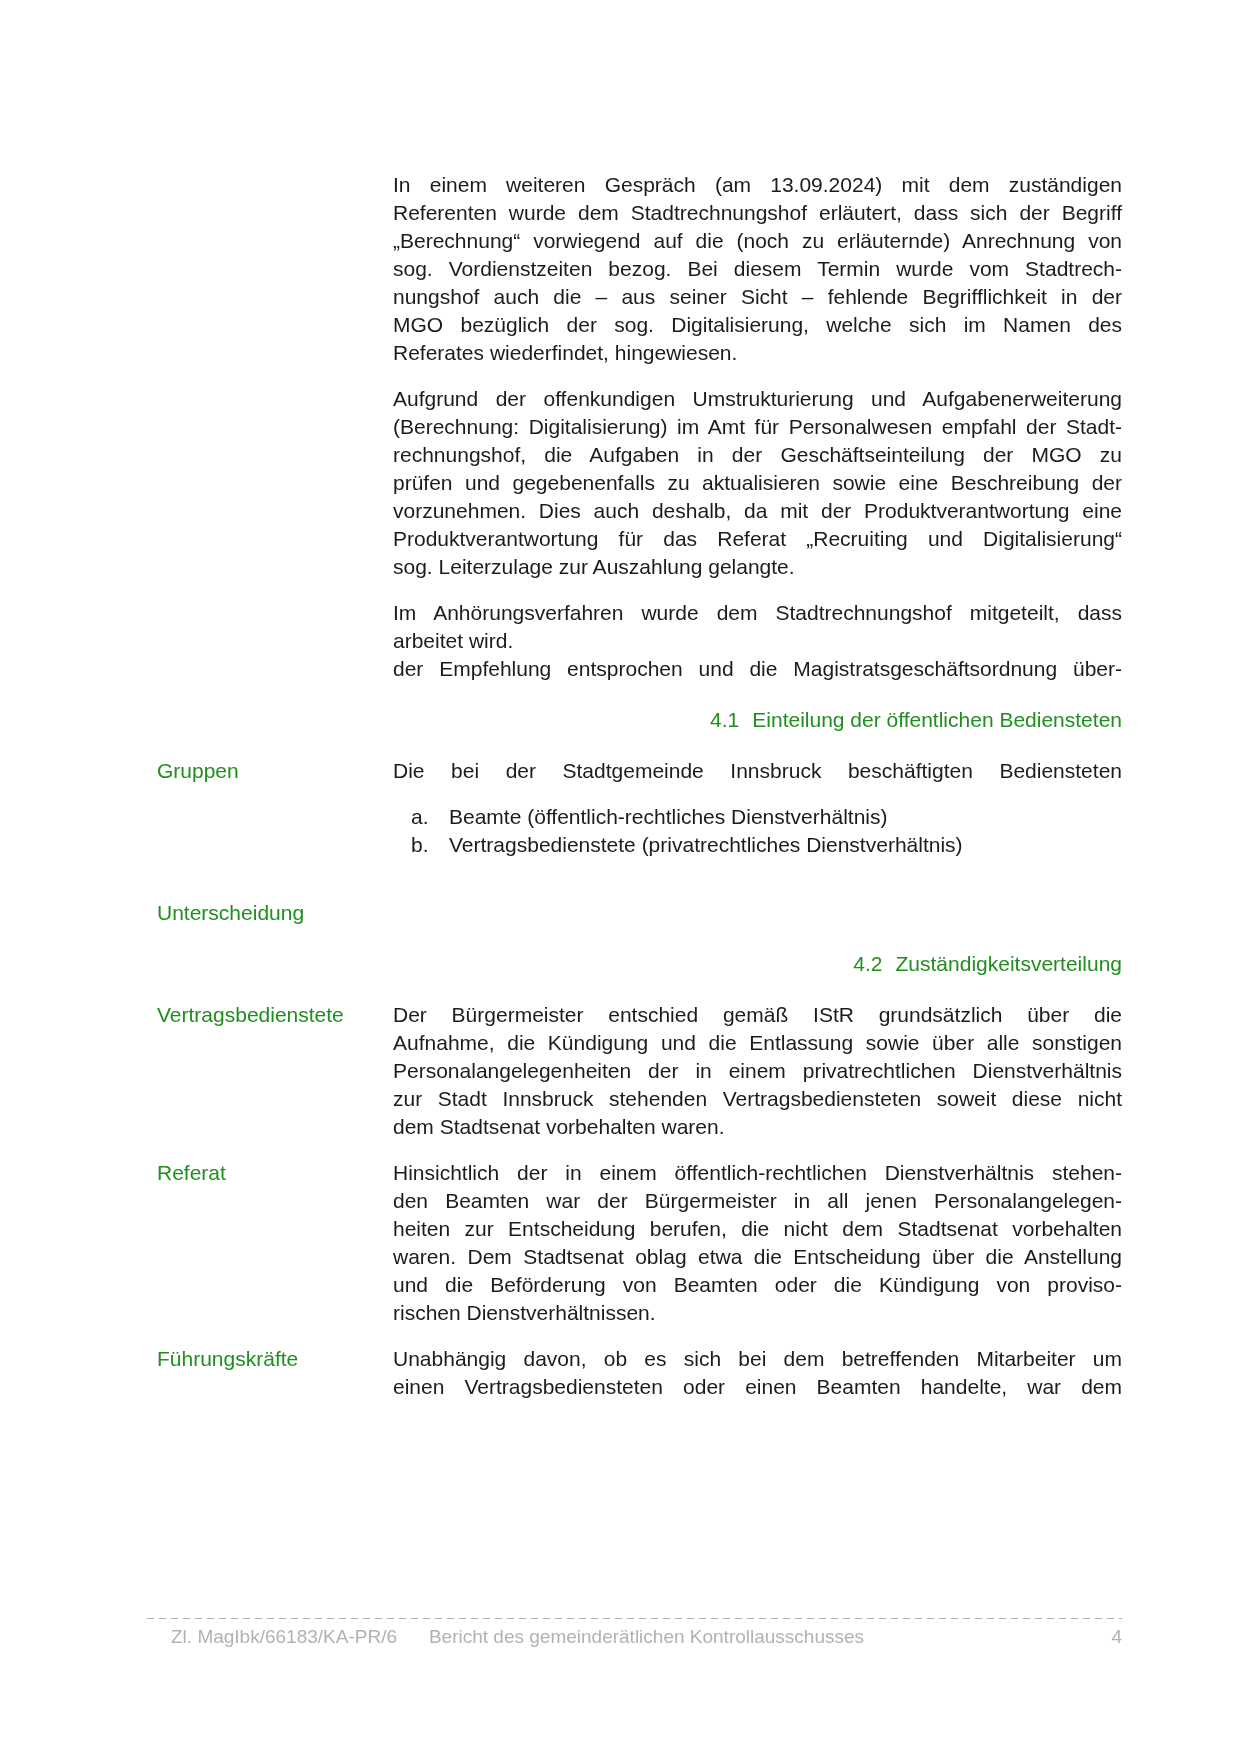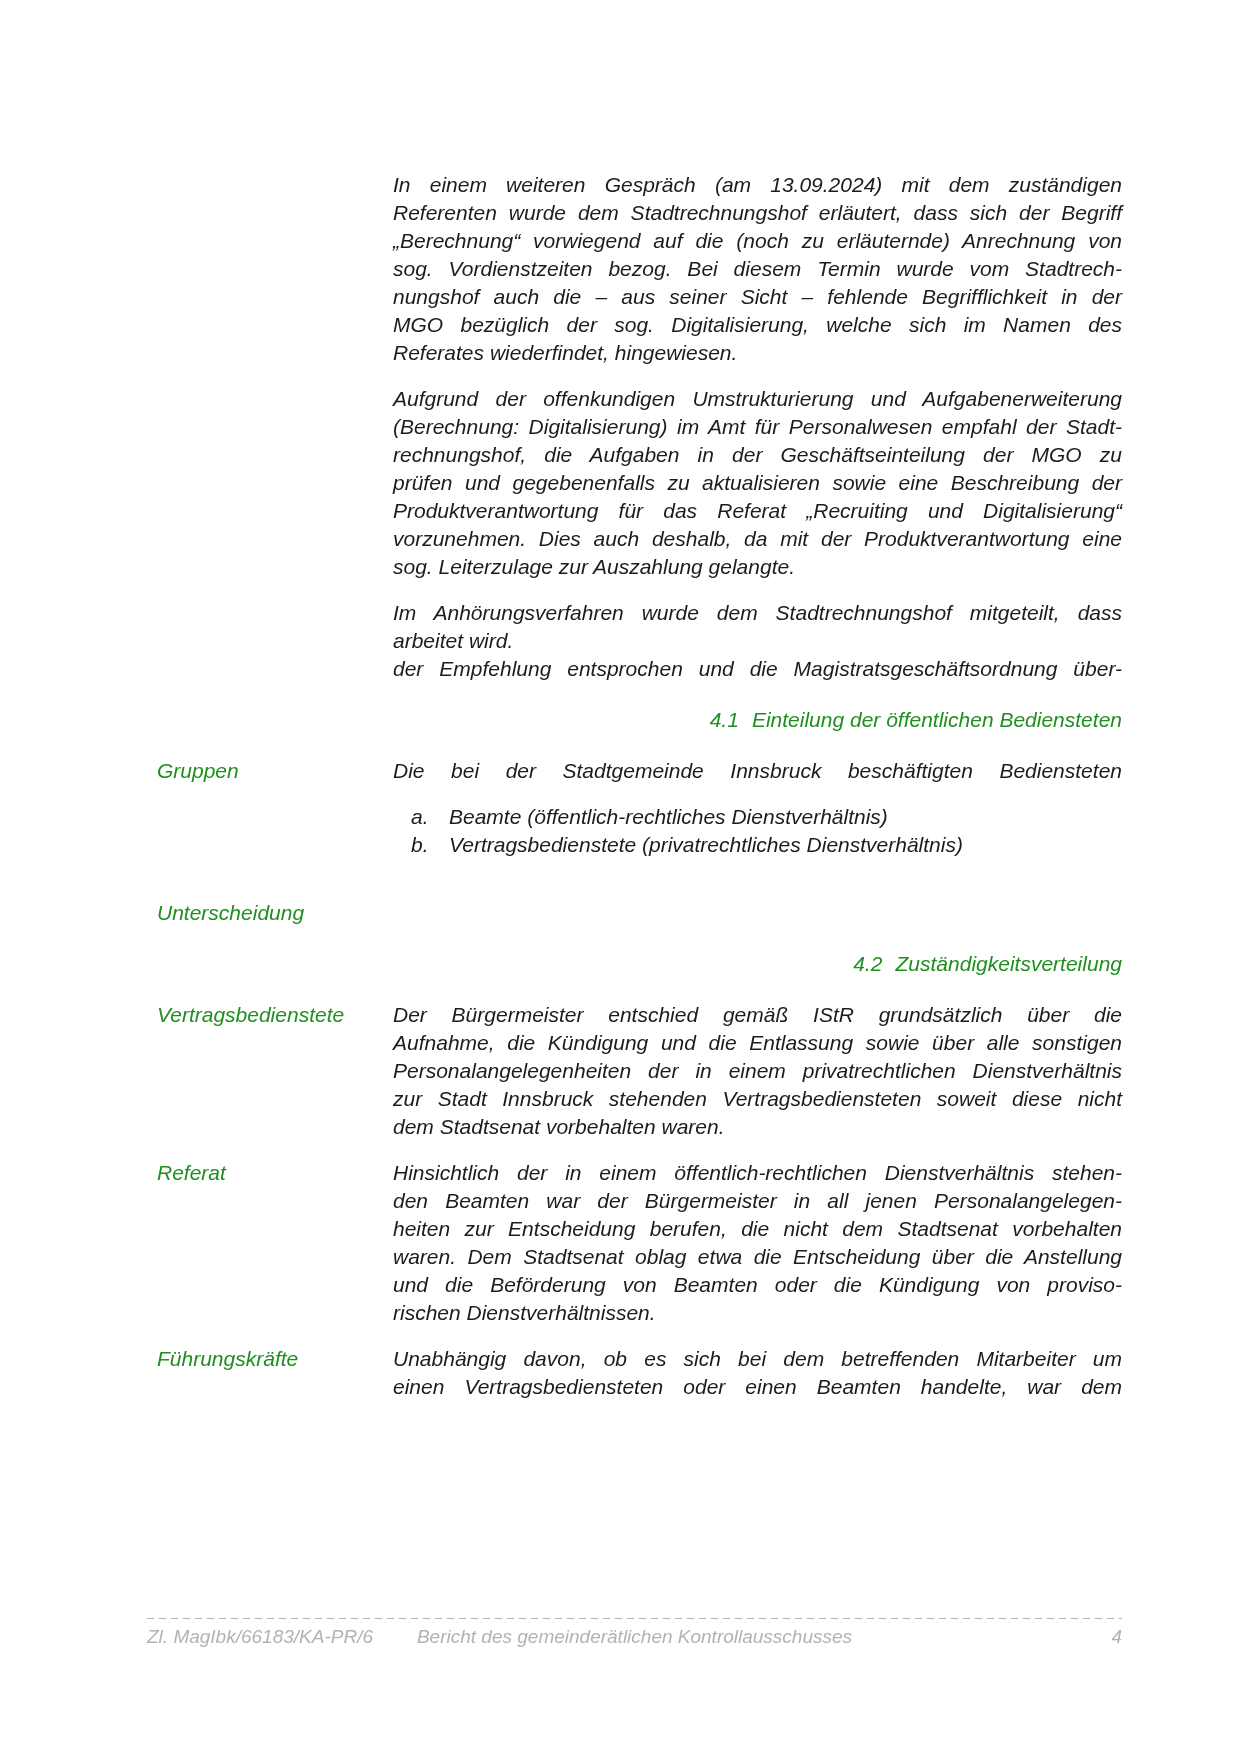--- a/index.html
+++ b/index.html
@@ -8,21 +8,20 @@
     background: #ffffff;
   }
   .page {
     position: relative;
     width: 1129px;
     height: 1754px;
     background: var(--page-background, #ffffff);
     font-family: "Liberation Sans", "DejaVu Sans", sans-serif;
     color: var(--body-text, #1c1c1c);
     overflow: hidden;
-    font-style: italic;
   }
   .doc {
     position: absolute;
     left: 157px;
     top: 171px;
     width: 965px; 
   }
   .row {
     display: flex;
     margin: 0 0 18px 0;
@@ -97,20 +96,21 @@
       var(--footer-text, #b5b5b5) 0px, var(--footer-text, #b5b5b5) 7px,
       transparent 7px, transparent 12px);
   }
   .footer-line {
     display: flex;
     align-items: center;
     padding-top: 6px;
     font-size: 19px;
     line-height: 24px;
     color: var(--footer-text, #b2b2b2);
+    margin-left: 24px;
   }
   .footer-ref   { flex: 1 1 0; text-align: left; }
   .footer-title { flex: 0 0 auto; text-align: center; }
   .footer-page  { flex: 1 1 0; text-align: right; }
 </style>
 </head>
 <body>
 
 <div class="page">
   <div class="doc">
@@ -128,22 +128,22 @@
         </div>
     </div>
 
     <div class="row">
       <div class="mlabel"></div>
       <div class="ptext">
           <div class="tl">Aufgrund der offenkundigen Umstrukturierung und Aufgabenerweiterung</div>
           <div class="tl">(Berechnung: Digitalisierung) im Amt für Personalwesen empfahl der Stadt-</div>
           <div class="tl">rechnungshof, die Aufgaben in der Geschäftseinteilung der MGO zu</div>
           <div class="tl">prüfen und gegebenenfalls zu aktualisieren sowie eine Beschreibung der</div>
+          <div class="tl">vorzunehmen. Dies auch deshalb, da mit der Produktverantwortung eine</div>
           <div class="tl">Produktverantwortung für das Referat „Recruiting und Digitalisierung“</div>
-          <div class="tl">vorzunehmen. Dies auch deshalb, da mit der Produktverantwortung eine</div>
           <div class="tl tl-last">sog. Leiterzulage zur Auszahlung gelangte.</div>
         </div>
     </div>
 
     <div class="row">
       <div class="mlabel"></div>
       <div class="ptext">
           <div class="tl">Im Anhörungsverfahren wurde dem Stadtrechnungshof mitgeteilt, dass</div>
           <div class="tl tl-last">arbeitet wird.</div>
           <div class="tl">der Empfehlung entsprochen und die Magistratsgeschäftsordnung über-</div>

